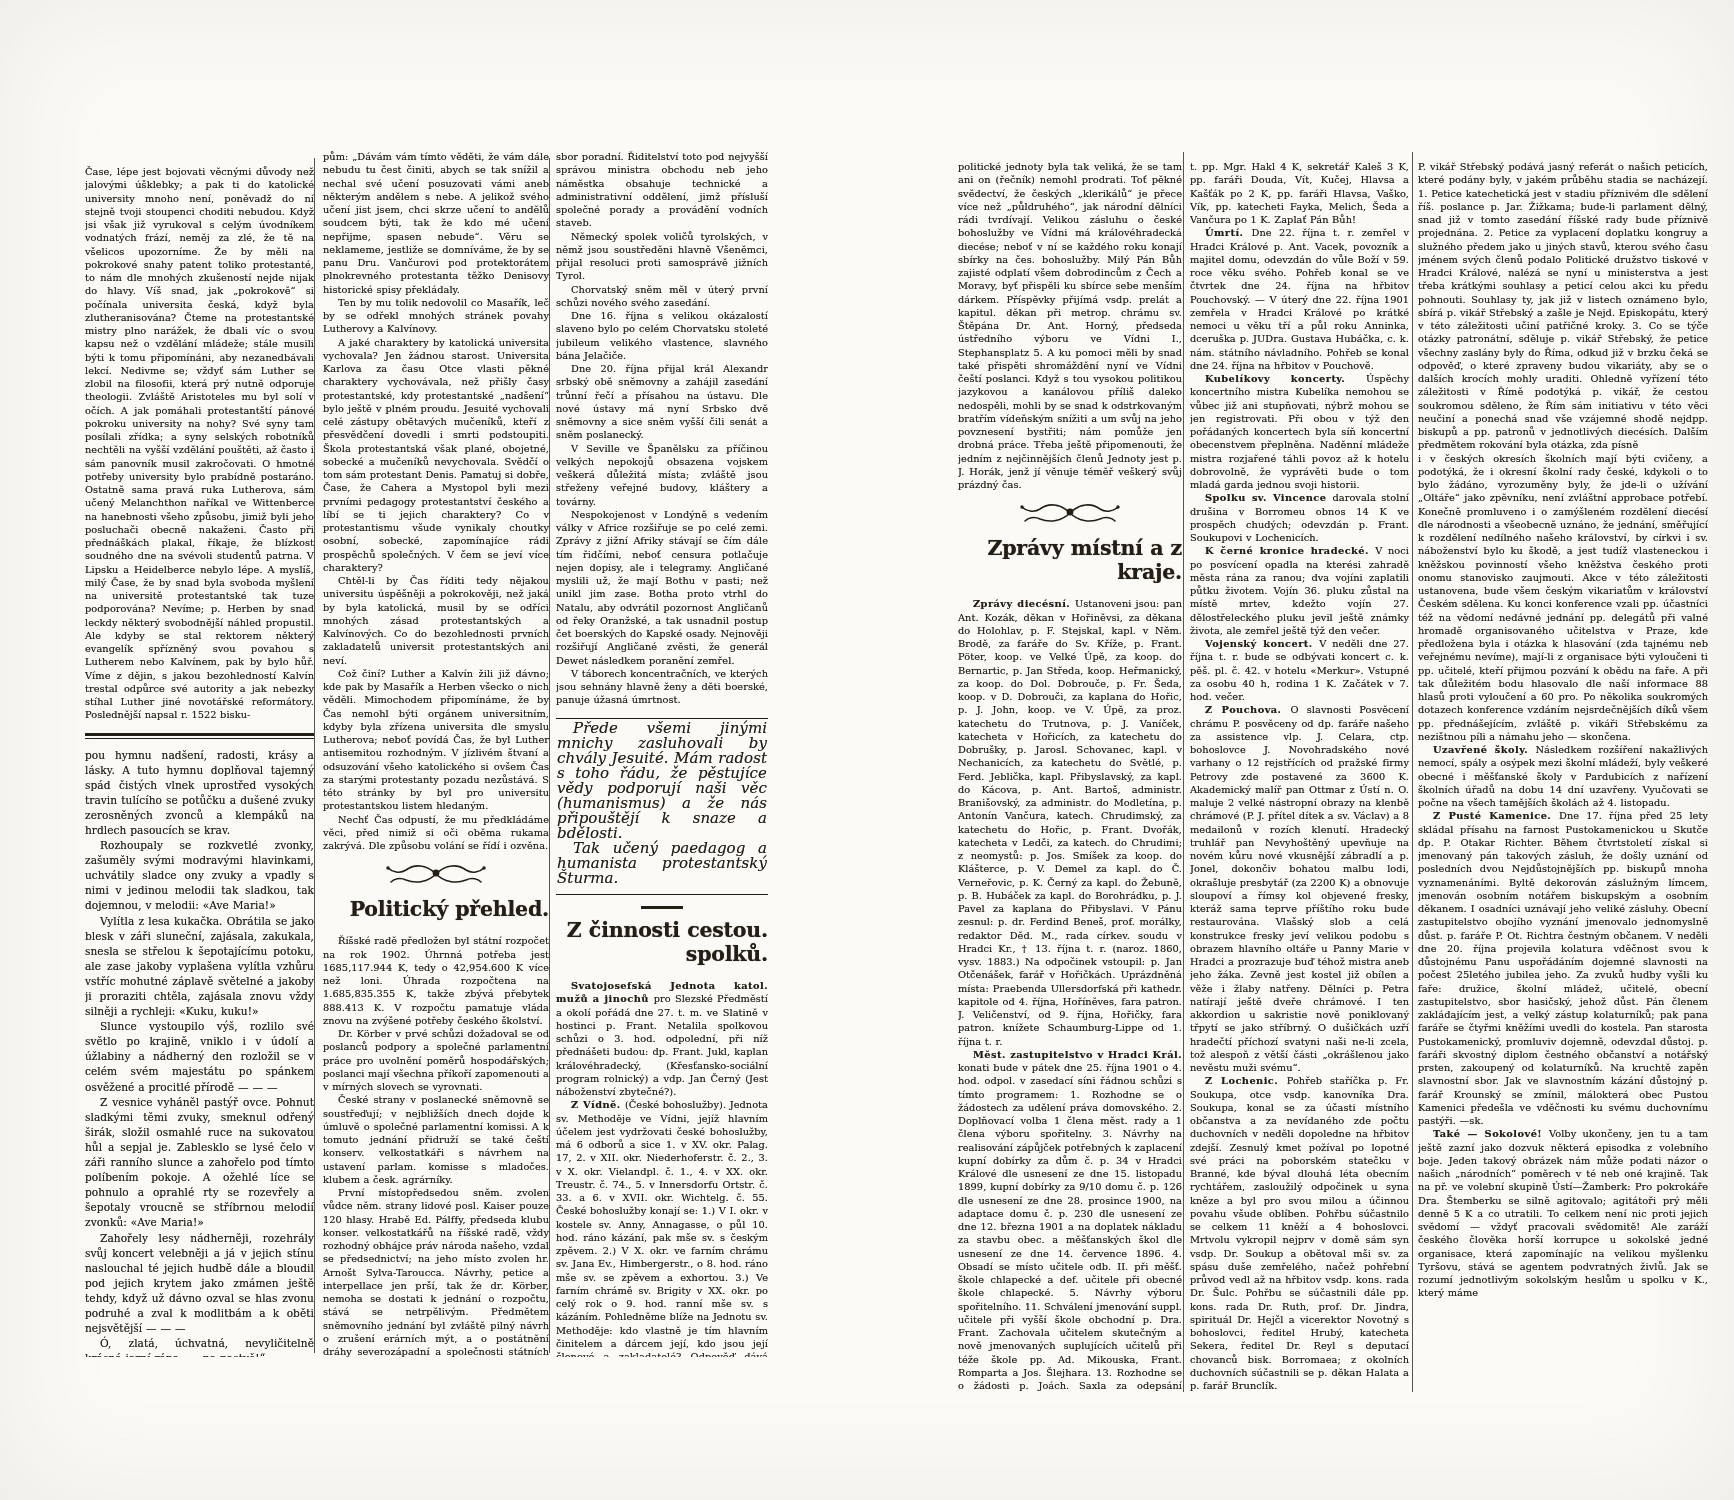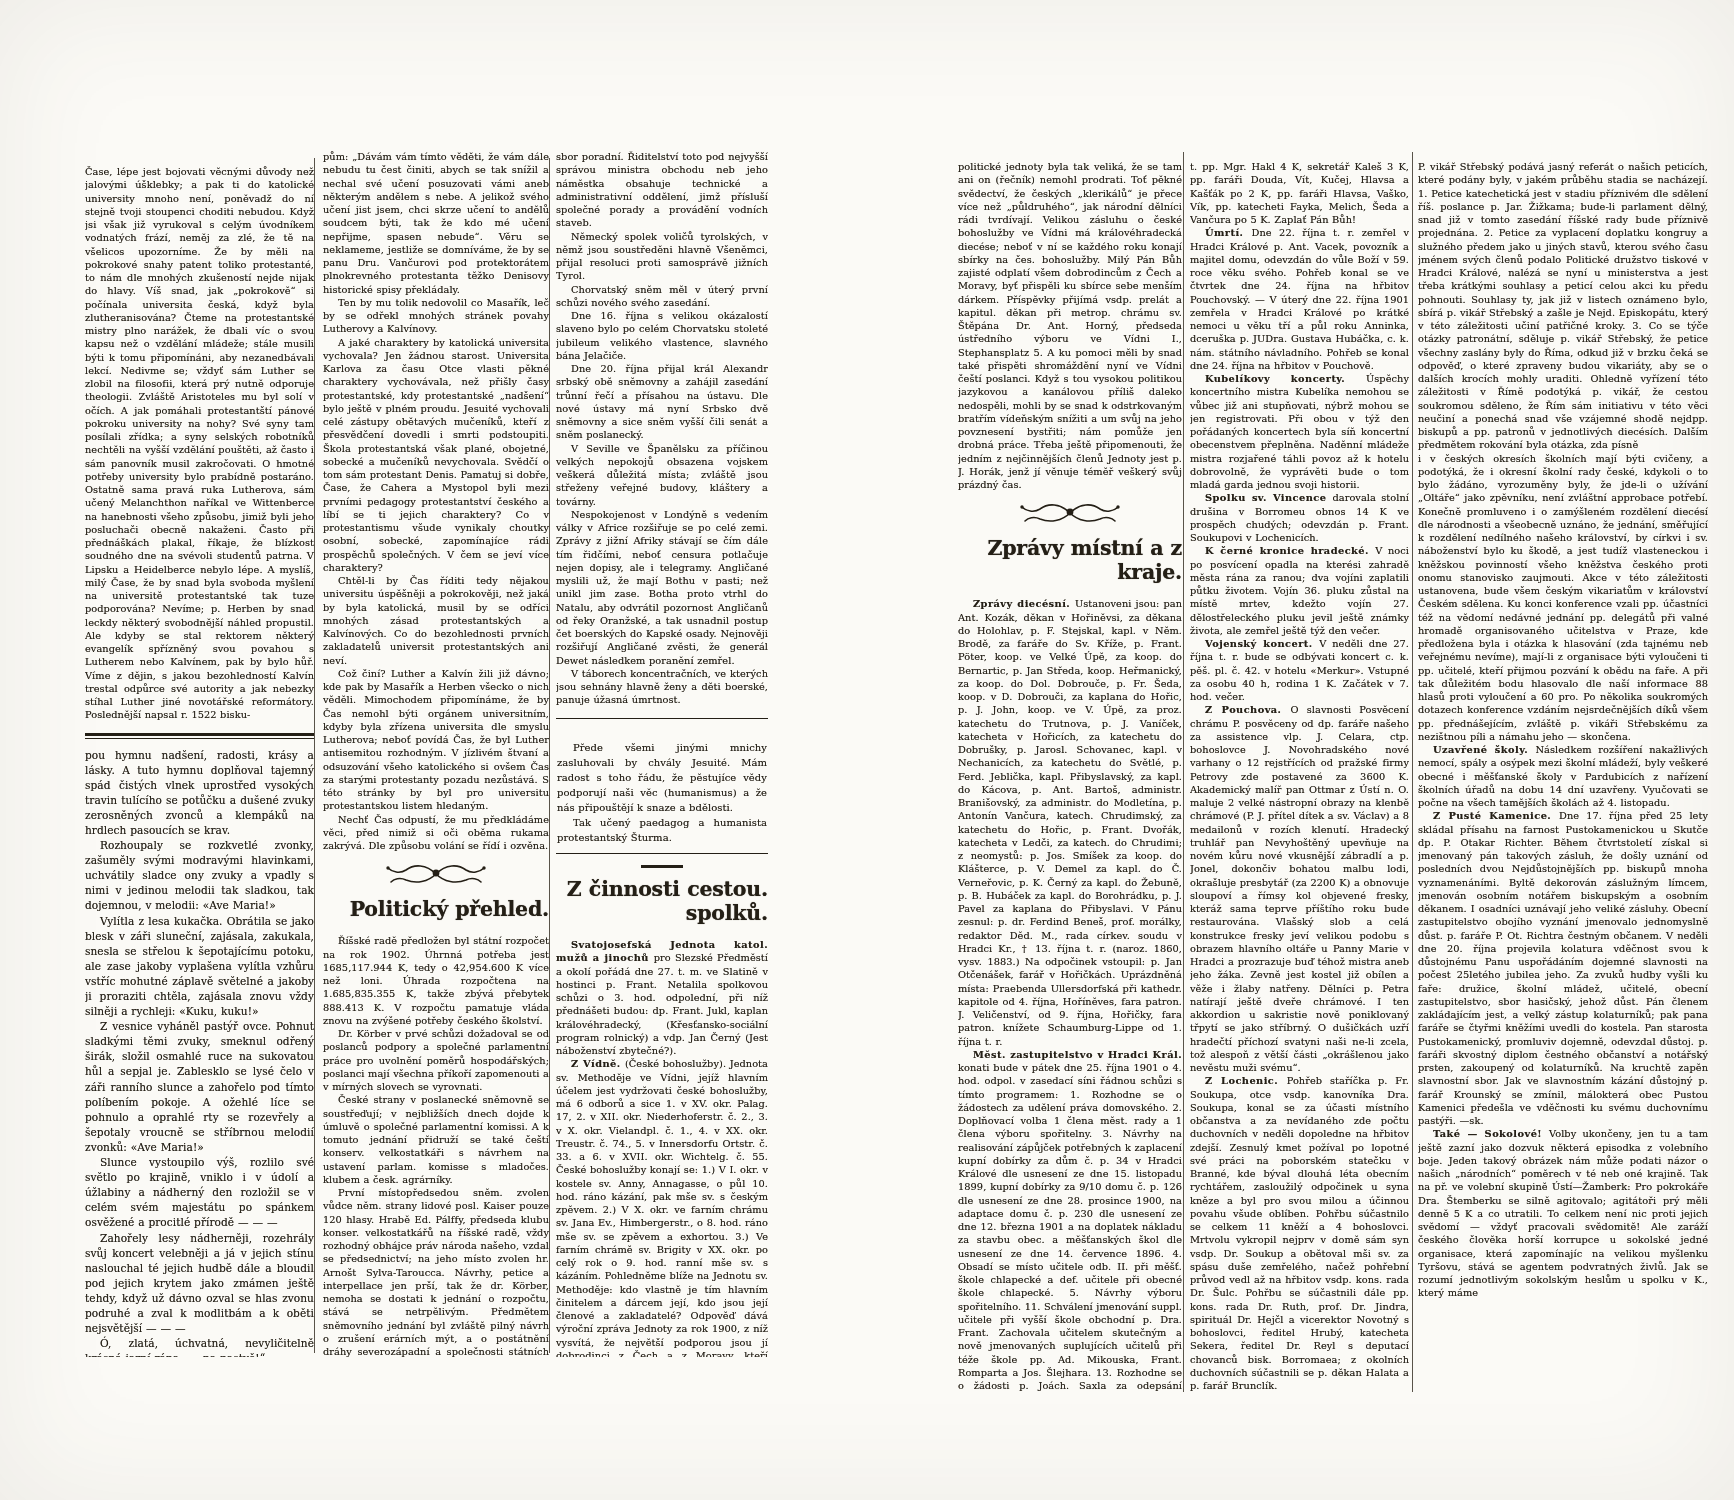--- a/index.html
+++ b/index.html
@@ -17,22 +17,22 @@
     hyphens:auto;}
   .para{margin:0;text-indent:15px;}
   .para.noind{text-indent:0;}
   .lead{font-weight:bold;letter-spacing:.45px;}
   .headline{font-weight:bold;text-align:right;font-size:20.5px;line-height:24px;
     margin:9px 0 13px;letter-spacing:-.2px;text-indent:0;
     text-shadow:0 0 .7px rgba(30,24,14,.8);}
   .ornament{text-align:center;margin:10px auto 0;height:26px;}
   .sep{height:2px;border-top:3px solid #241f16;border-bottom:1px solid #241f16;margin:11px 0 9px;}
   .dash{width:42px;height:3.5px;background:#241f16;margin:9px auto;}
-  .quote{margin:11px 0;padding:21px 1px 8px;border-top:1.6px solid #241f16;border-bottom:1.6px solid #241f16;
-    font-size:10px;line-height:15px;}
+  .quote{margin:11px 0;padding:2px 1px 8px;border-top:1.6px solid #241f16;border-bottom:1.6px solid #241f16;
+    font-style:italic;font-size:15px;line-height:15px;}
   .quote .qp{margin:0;text-indent:16px;}
   .feu{font-size:10.6px;line-height:15.1px;}
   .vrule{position:absolute;width:1px;background:#3c352a;opacity:.85;}
   
   #colL1{left:85px;top:165px;width:229px;height:1192px;}
   #colL2{left:323px;top:150px;width:226px;height:1207px;}
   #colL3{left:556px;top:150px;width:212px;height:1207px;}
   #colR1{left:958px;top:160px;width:224px;height:1232px;}
   #colR2{left:1190px;top:160px;width:219px;height:1232px;}
   #colR3{left:1418px;top:160px;width:290px;height:1232px;}
@@ -45,22 +45,22 @@
 <body>
 
 <div class="sheet">
   <div class="page">
     <div class="col" id="colL1">
         <p class="para noind">Čase, lépe jest bojovati věcnými důvody než jalovými úšklebky; a pak ti do katolické university mnoho není, poněvadž do ní stejně tvoji stoupenci choditi nebudou. Když jsi však již vyrukoval s celým úvodníkem vodnatých frází, neměj za zlé, že tě na všelicos upozorníme. Že by měli na pokrokové snahy patent toliko protestanté, to nám dle mnohých zkušeností nejde nijak do hlavy. Víš snad, jak „pokrokově“ si počínala universita česká, když byla zlutheranisována? Čteme na protestantské mistry plno narážek, že dbali víc o svou kapsu než o vzdělání mládeže; stále musili býti k tomu připomínáni, aby nezanedbávali lekcí. Nedivme se; vždyť sám Luther se zlobil na filosofii, která prý nutně odporuje theologii. Zvláště Aristoteles mu byl solí v očích. A jak pomáhali protestantští pánové pokroku university na nohy? Své syny tam posílali zřídka; a syny selských robotníků nechtěli na vyšší vzdělání pouštěti, až často i sám panovník musil zakročovati. O hmotné potřeby university bylo prabídně postaráno. Ostatně sama pravá ruka Lutherova, sám učený Melanchthon naříkal ve Wittenberce na hanebnosti všeho způsobu, jimiž byli jeho posluchači obecně nakaženi. Často při přednáškách plakal, říkaje, že blízkost soudného dne na svévoli studentů patrna. V Lipsku a Heidelberce nebylo lépe. A myslíš, milý Čase, že by snad byla svoboda myšlení na universitě protestantské tak tuze podporována? Nevíme; p. Herben by snad leckdy některý svobodnější náhled propustil. Ale kdyby se stal rektorem některý evangelík spřízněný svou povahou s Lutherem nebo Kalvínem, pak by bylo hůř. Víme z dějin, s jakou bezohledností Kalvín trestal odpůrce své autority a jak nebezky stíhal Luther jiné novotářské reformátory. Poslednější napsal r. 1522 bisku-</p>
         <div class="sep"></div>
         <p class="para feu noind">pou hymnu nadšení, radosti, krásy a lásky. A tuto hymnu doplňoval tajemný spád čistých vlnek uprostřed vysokých travin tulícího se potůčku a dušené zvuky zerosněných zvonců a klempáků na hrdlech pasoucích se krav.</p>
         <p class="para feu">Rozhoupaly se rozkvetlé zvonky, zašuměly svými modravými hlavinkami, uchvátily sladce ony zvuky a vpadly s nimi v jedinou melodii tak sladkou, tak dojemnou, v melodii: «Ave Maria!»</p>
         <p class="para feu">Vylítla z lesa kukačka. Obrátila se jako blesk v záři sluneční, zajásala, zakukala, snesla se střelou k šepotajícímu potoku, ale zase jakoby vyplašena vylítla vzhůru vstříc mohutné záplavě světelné a jakoby ji proraziti chtěla, zajásala znovu vždy silněji a rychleji: «Kuku, kuku!»</p>
+        <p class="para feu">Slunce vystoupilo výš, rozlilo své světlo po krajině, vniklo i v údolí a úžlabiny a nádherný den rozložil se v celém svém majestátu po spánkem osvěžené a procitlé přírodě — — —</p>
         <p class="para feu">Z vesnice vyháněl pastýř ovce. Pohnut sladkými těmi zvuky, smeknul odřený širák, složil osmahlé ruce na sukovatou hůl a sepjal je. Zablesklo se lysé čelo v záři ranního slunce a zahořelo pod tímto políbením pokoje. A ožehlé líce se pohnulo a oprahlé rty se rozevřely a šepotaly vroucně se stříbrnou melodií zvonků: «Ave Maria!»</p>
-        <p class="para feu">Slunce vystoupilo výš, rozlilo své světlo po krajině, vniklo i v údolí a úžlabiny a nádherný den rozložil se v celém svém majestátu po spánkem osvěžené a procitlé přírodě — — —</p>
         <p class="para feu">Zahořely lesy nádherněji, rozehrály svůj koncert velebněji a já v jejich stínu naslouchal té jejich hudbě dále a bloudil pod jejich krytem jako zmámen ještě tehdy, když už dávno ozval se hlas zvonu podruhé a zval k modlitbám a k oběti nejsvětější — — —</p>
         <p class="para feu">Ó, zlatá, úchvatná, nevyličitelně krásná jarní rána — „na pastvě!“ —</p>
       </div>
     <div class="col" id="colL2">
         <p class="para noind">pům: „Dávám vám tímto věděti, že vám dále nebudu tu čest činiti, abych se tak snížil a nechal své učení posuzovati vámi aneb některým andělem s nebe. A jelikož svého učení jist jsem, chci skrze učení to andělů soudcem býti, tak že kdo mé učení nepřijme, spasen nebude“. Věru se neklameme, jestliže se domníváme, že by se panu Dru. Vančurovi pod protektorátem plnokrevného protestanta těžko Denisovy historické spisy překládaly.</p>
         <p class="para">Ten by mu tolik nedovolil co Masařík, leč by se odřekl mnohých stránek povahy Lutherovy a Kalvínovy.</p>
         <p class="para">A jaké charaktery by katolická universita vychovala? Jen žádnou starost. Universita Karlova za času Otce vlasti pěkné charaktery vychovávala, než přišly časy protestantské, kdy protestantské „nadšení“ bylo ještě v plném proudu. Jesuité vychovali celé zástupy obětavých mučeníků, kteří z přesvědčení dovedli i smrti podstoupiti. Škola protestantská však plané, obojetné, sobecké a mučeníků nevychovala. Svědčí o tom sám protestant Denis. Pamatuj si dobře, Čase, že Cahera a Mystopol byli mezi prvními pedagogy protestantství českého a líbí se ti jejich charaktery? Co v protestantismu všude vynikaly choutky osobní, sobecké, zapomínajíce rádi prospěchů společných. V čem se jeví více charaktery?</p>
         <p class="para">Chtěl-li by Čas říditi tedy nějakou universitu úspěšněji a pokrokověji, než jaká by byla katolická, musil by se odříci mnohých zásad protestantských a Kalvínových. Co do bezohlednosti prvních zakladatelů universit protestantských ani neví.</p>
         <p class="para">Což činí? Luther a Kalvín žili již dávno; kde pak by Masařík a Herben všecko o nich věděli. Mimochodem připomínáme, že by Čas nemohl býti orgánem universitním, kdyby byla zřízena universita dle smyslu Lutherova; neboť povídá Čas, že byl Luther antisemitou rozhodným. V jízlivém štvaní a odsuzování všeho katolického si ovšem Čas za starými protestanty pozadu nezůstává. S této stránky by byl pro universitu protestantskou listem hledaným.</p>
         <p class="para">Nechť Čas odpustí, že mu předkládáme věci, před nimiž si oči oběma rukama zakrývá. Dle způsobu volání se řídí i ozvěna.</p>
@@ -118,21 +118,21 @@
     <circle cx="59" cy="11" r="3.4" fill="#241f16"></circle>
     <circle cx="11" cy="6" r="1.7" fill="#241f16"></circle>
     <circle cx="107" cy="6" r="1.7" fill="#241f16"></circle>
   </svg>
 </div>
         <div class="headline">Zprávy místní a z kraje.</div>
         <p class="para"><span class="lead">Zprávy diecésní. </span>Ustanoveni jsou: pan Ant. Kozák, děkan v Hořiněvsi, za děkana do Holohlav, p. F. Stejskal, kapl. v Něm. Brodě, za faráře do Sv. Kříže, p. Frant. Pöter, koop. ve Velké Úpě, za koop. do Bernartic, p. Jan Středa, koop. Heřmanický, za koop. do Dol. Dobrouče, p. Fr. Šeda, koop. v D. Dobrouči, za kaplana do Hořic, p. J. John, koop. ve V. Úpě, za proz. katechetu do Trutnova, p. J. Vaníček, katecheta v Hořicích, za katechetu do Dobrušky, p. Jarosl. Schovanec, kapl. v Nechanicích, za katechetu do Světlé, p. Ferd. Jeblička, kapl. Přibyslavský, za kapl. do Kácova, p. Ant. Bartoš, administr. Branišovský, za administr. do Modletína, p. Antonín Vančura, katech. Chrudimský, za katechetu do Hořic, p. Frant. Dvořák, katecheta v Ledči, za katech. do Chrudimi; z neomystů: p. Jos. Smíšek za koop. do Klášterce, p. V. Demel za kapl. do Č. Verneřovic, p. K. Černý za kapl. do Žebuně, p. B. Hubáček za kapl. do Borohrádku, p. J. Pavel za kaplana do Přibyslavi. V Pánu zesnul: p. dr. Ferdind Beneš, prof. morálky, redaktor Děd. M., rada církev. soudu v Hradci Kr., † 13. října t. r. (naroz. 1860, vysv. 1883.) Na odpočinek vstoupil: p. Jan Otčenášek, farář v Hořičkách. Uprázdněná místa: Praebenda Ullersdorfská při kathedr. kapitole od 4. října, Hoříněves, fara patron. J. Veličenství, od 9. října, Hořičky, fara patron. knížete Schaumburg-Lippe od 1. října t. r.</p>
         <p class="para"><span class="lead">Měst. zastupitelstvo v Hradci Král. </span>konati bude v pátek dne 25. října 1901 o 4. hod. odpol. v zasedací síni řádnou schůzi s tímto programem: 1. Rozhodne se o žádostech za udělení práva domovského. 2. Doplňovací volba 1 člena měst. rady a 1 člena výboru spořitelny. 3. Návrhy na realisování zápůjček potřebných k zaplacení kupní dobírky za dům č. p. 34 v Hradci Králové dle usnesení ze dne 15. listopadu 1899, kupní dobírky za 9/10 domu č. p. 126 dle usnesení ze dne 28. prosince 1900, na adaptace domu č. p. 230 dle usnesení ze dne 12. března 1901 a na doplatek nákladu za stavbu obec. a měšťanských škol dle usnesení ze dne 14. července 1896. 4. Obsadí se místo učitele odb. II. při měšť. škole chlapecké a def. učitele při obecné škole chlapecké. 5. Návrhy výboru spořitelního. 11. Schválení jmenování suppl. učitele při vyšší škole obchodní p. Dra. Frant. Zachovala učitelem skutečným a nově jmenovaných suplujících učitelů při téže škole pp. Ad. Mikouska, Frant. Romparta a Jos. Šlejhara. 13. Rozhodne se o žádosti p. Joách. Saxla za odepsání obnosu 998 K za kůru r. 1896 mu předepsaného. 14. Žádost „Filharmonie“ za subvenci. 16. Předloží se ku schválení zadání práce klempířské na věžích sv. Ducha. 17. Sdělení. 18. Verifikace protokolů. 19. Dotazy.</p>
       </div>
     <div class="col" id="colR2">
-        <p class="para noind">t. pp. Mgr. Hakl 4 K, sekretář Kaleš 3 K, pp. faráři Douda, Vít, Kučej, Hlavsa a Kašťák po 2 K, pp. faráři Hlavsa, Vaško, Vík, pp. katecheti Fayka, Melich, Šeda a Vančura po 5 K. Zaplať Pán Bůh!</p>
+        <p class="para noind">t. pp. Mgr. Hakl 4 K, sekretář Kaleš 3 K, pp. faráři Douda, Vít, Kučej, Hlavsa a Kašťák po 2 K, pp. faráři Hlavsa, Vaško, Vík, pp. katecheti Fayka, Melich, Šeda a Vančura po 1 K. Zaplať Pán Bůh!</p>
         <p class="para"><span class="lead">Úmrtí. </span>Dne 22. října t. r. zemřel v Hradci Králové p. Ant. Vacek, povozník a majitel domu, odevzdán do vůle Boží v 59. roce věku svého. Pohřeb konal se ve čtvrtek dne 24. října na hřbitov Pouchovský. — V úterý dne 22. října 1901 zemřela v Hradci Králové po krátké nemoci u věku tří a půl roku Anninka, dceruška p. JUDra. Gustava Hubáčka, c. k. nám. státního návladního. Pohřeb se konal dne 24. října na hřbitov v Pouchově.</p>
         <p class="para"><span class="lead">Kubelíkovy koncerty. </span>Úspěchy koncertního mistra Kubelíka nemohou se vůbec již ani stupňovati, nýbrž mohou se jen registrovati. Při obou v týž den pořádaných koncertech byla síň koncertní obecenstvem přeplněna. Naděnní mládeže mistra rozjařené táhli povoz až k hotelu dobrovolně, že vyprávěti bude o tom mladá garda jednou svoji historii.</p>
         <p class="para"><span class="lead">Spolku sv. Vincence </span>darovala stolní drušina v Borromeu obnos 14 K ve prospěch chudých; odevzdán p. Frant. Soukupovi v Lochenicích.</p>
         <p class="para"><span class="lead">K černé kronice hradecké. </span>V noci po posvícení opadla na kterési zahradě města rána za ranou; dva vojíni zaplatili půtku životem. Vojín 36. pluku zůstal na místě mrtev, kdežto vojín 27. dělostřeleckého pluku jevil ještě známky života, ale zemřel ještě týž den večer.</p>
         <p class="para"><span class="lead">Vojenský koncert. </span>V neděli dne 27. října t. r. bude se odbývati koncert c. k. pěš. pl. č. 42. v hotelu «Merkur». Vstupné za osobu 40 h, rodina 1 K. Začátek v 7. hod. večer.</p>
         <p class="para"><span class="lead">Z Pouchova. </span>O slavnosti Posvěcení chrámu P. posvěceny od dp. faráře našeho za assistence vlp. J. Celara, ctp. bohoslovce J. Novohradského nové varhany o 12 rejstřících od pražské firmy Petrovy zde postavené za 3600 K. Akademický malíř pan Ottmar z Ústí n. O. maluje 2 velké nástropní obrazy na klenbě chrámové (P. J. přítel dítek a sv. Václav) a 8 medailonů v rozích klenutí. Hradecký truhlář pan Nevyhoštěný upevňuje na novém kůru nové vkusnější zábradlí a p. Jonel, dokončiv bohatou malbu lodi, okrašluje presbytář (za 2200 K) a obnovuje sloupoví a římsy kol objevené fresky, kteráž sama teprve příštího roku bude restaurována. Vlašský slob a celá konstrukce fresky jeví velikou podobu s obrazem hlavního oltáře u Panny Marie v Hradci a prozrazuje buď téhož mistra aneb jeho žáka. Zevně jest kostel již obílen a věže i žlaby natřeny. Dělníci p. Petra natírají ještě dveře chrámové. I ten akkordion u sakristie nově poniklovaný třpytí se jako stříbrný. O dušičkách uzří hradečtí příchozí svatyni naši ne-li zcela, tož alespoň z větší části „okrášlenou jako nevěstu muži svému“.</p>
         <p class="para"><span class="lead">Z Lochenic. </span>Pohřeb staříčka p. Fr. Soukupa, otce vsdp. kanovníka Dra. Soukupa, konal se za účasti místního občanstva a za nevídaného zde počtu duchovních v neděli dopoledne na hřbitov zdejší. Zesnulý kmet požíval po lopotné své práci na poborském statečku v Branné, kde býval dlouhá léta obecním rychtářem, zasloužilý odpočinek u syna kněze a byl pro svou milou a účinnou povahu všude oblíben. Pohřbu súčastnilo se celkem 11 kněží a 4 bohoslovci. Mrtvolu vykropil nejprv v domě sám syn vsdp. Dr. Soukup a obětoval mši sv. za spásu duše zemřelého, načež pohřební průvod vedl až na hřbitov vsdp. kons. rada Dr. Šulc. Pohřbu se súčastnili dále pp. kons. rada Dr. Ruth, prof. Dr. Jindra, spirituál Dr. Hejčl a vicerektor Novotný s bohoslovci, ředitel Hrubý, katecheta Sekera, ředitel Dr. Reyl s deputací chovanců bisk. Borromaea; z okolních duchovních súčastnili se p. děkan Halata a p. farář Brunclík.</p>
       </div>
     <div class="col" id="colR3">
         <p class="para noind">P. vikář Střebský podává jasný referát o našich peticích, které podány byly, v jakém průběhu stadia se nacházejí. 1. Petice katechetická jest v stadiu příznivém dle sdělení říš. poslance p. Jar. Žižkama; bude-li parlament dělný, snad již v tomto zasedání říšské rady bude příznivě projednána. 2. Petice za vyplacení doplatku kongruy a služného předem jako u jiných stavů, kterou svého času jménem svých členů podalo Politické družstvo tiskové v Hradci Králové, nalézá se nyní u ministerstva a jest třeba krátkými souhlasy a peticí celou akci ku předu pohnouti. Souhlasy ty, jak již v listech oznámeno bylo, sbírá p. vikář Střebský a zašle je Nejd. Episkopátu, který v této záležitosti učiní patřičné kroky. 3. Co se týče otázky patronátní, sděluje p. vikář Střebský, že petice všechny zaslány byly do Říma, odkud již v brzku čeká se odpověď, o které zpraveny budou vikariáty, aby se o dalších krocích mohly uraditi. Ohledně vyřízení této záležitosti v Římě podotýká p. vikář, že cestou soukromou sděleno, že Řím sám initiativu v této věci neučiní a ponechá snad vše vzájemné shodě nejdpp. biskupů a pp. patronů v jednotlivých diecésích. Dalším předmětem rokování byla otázka, zda písně</p>

